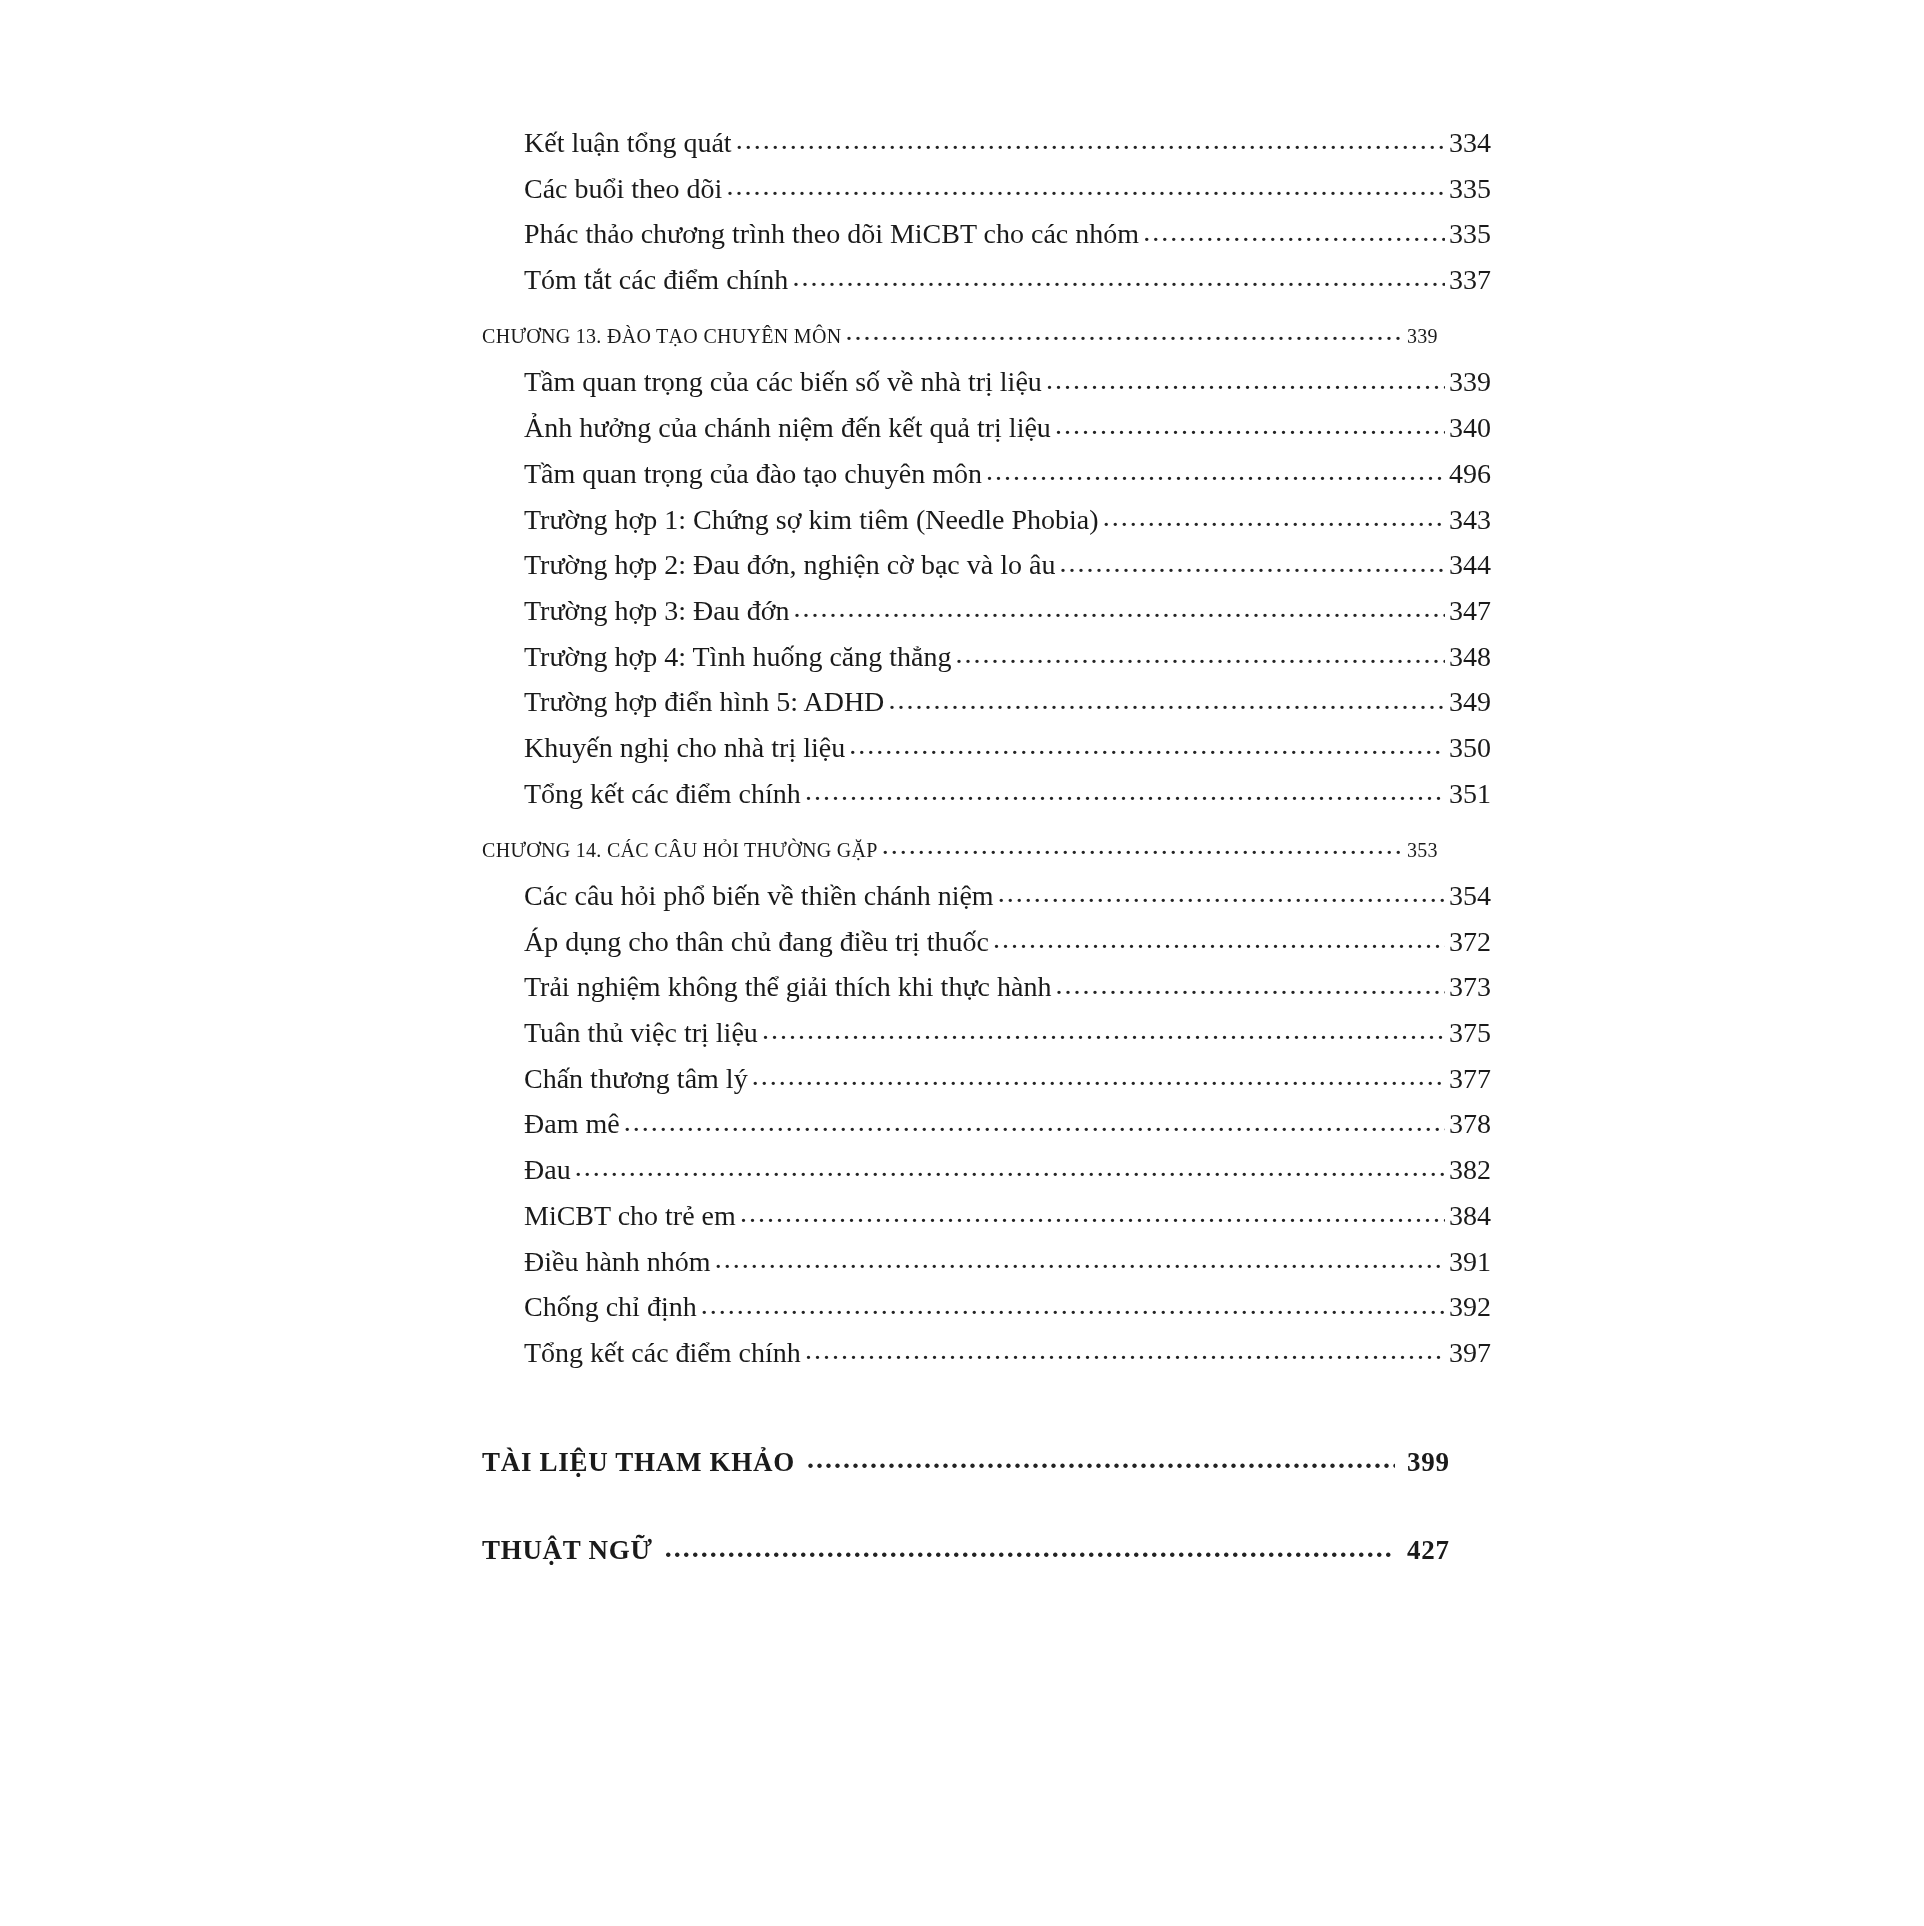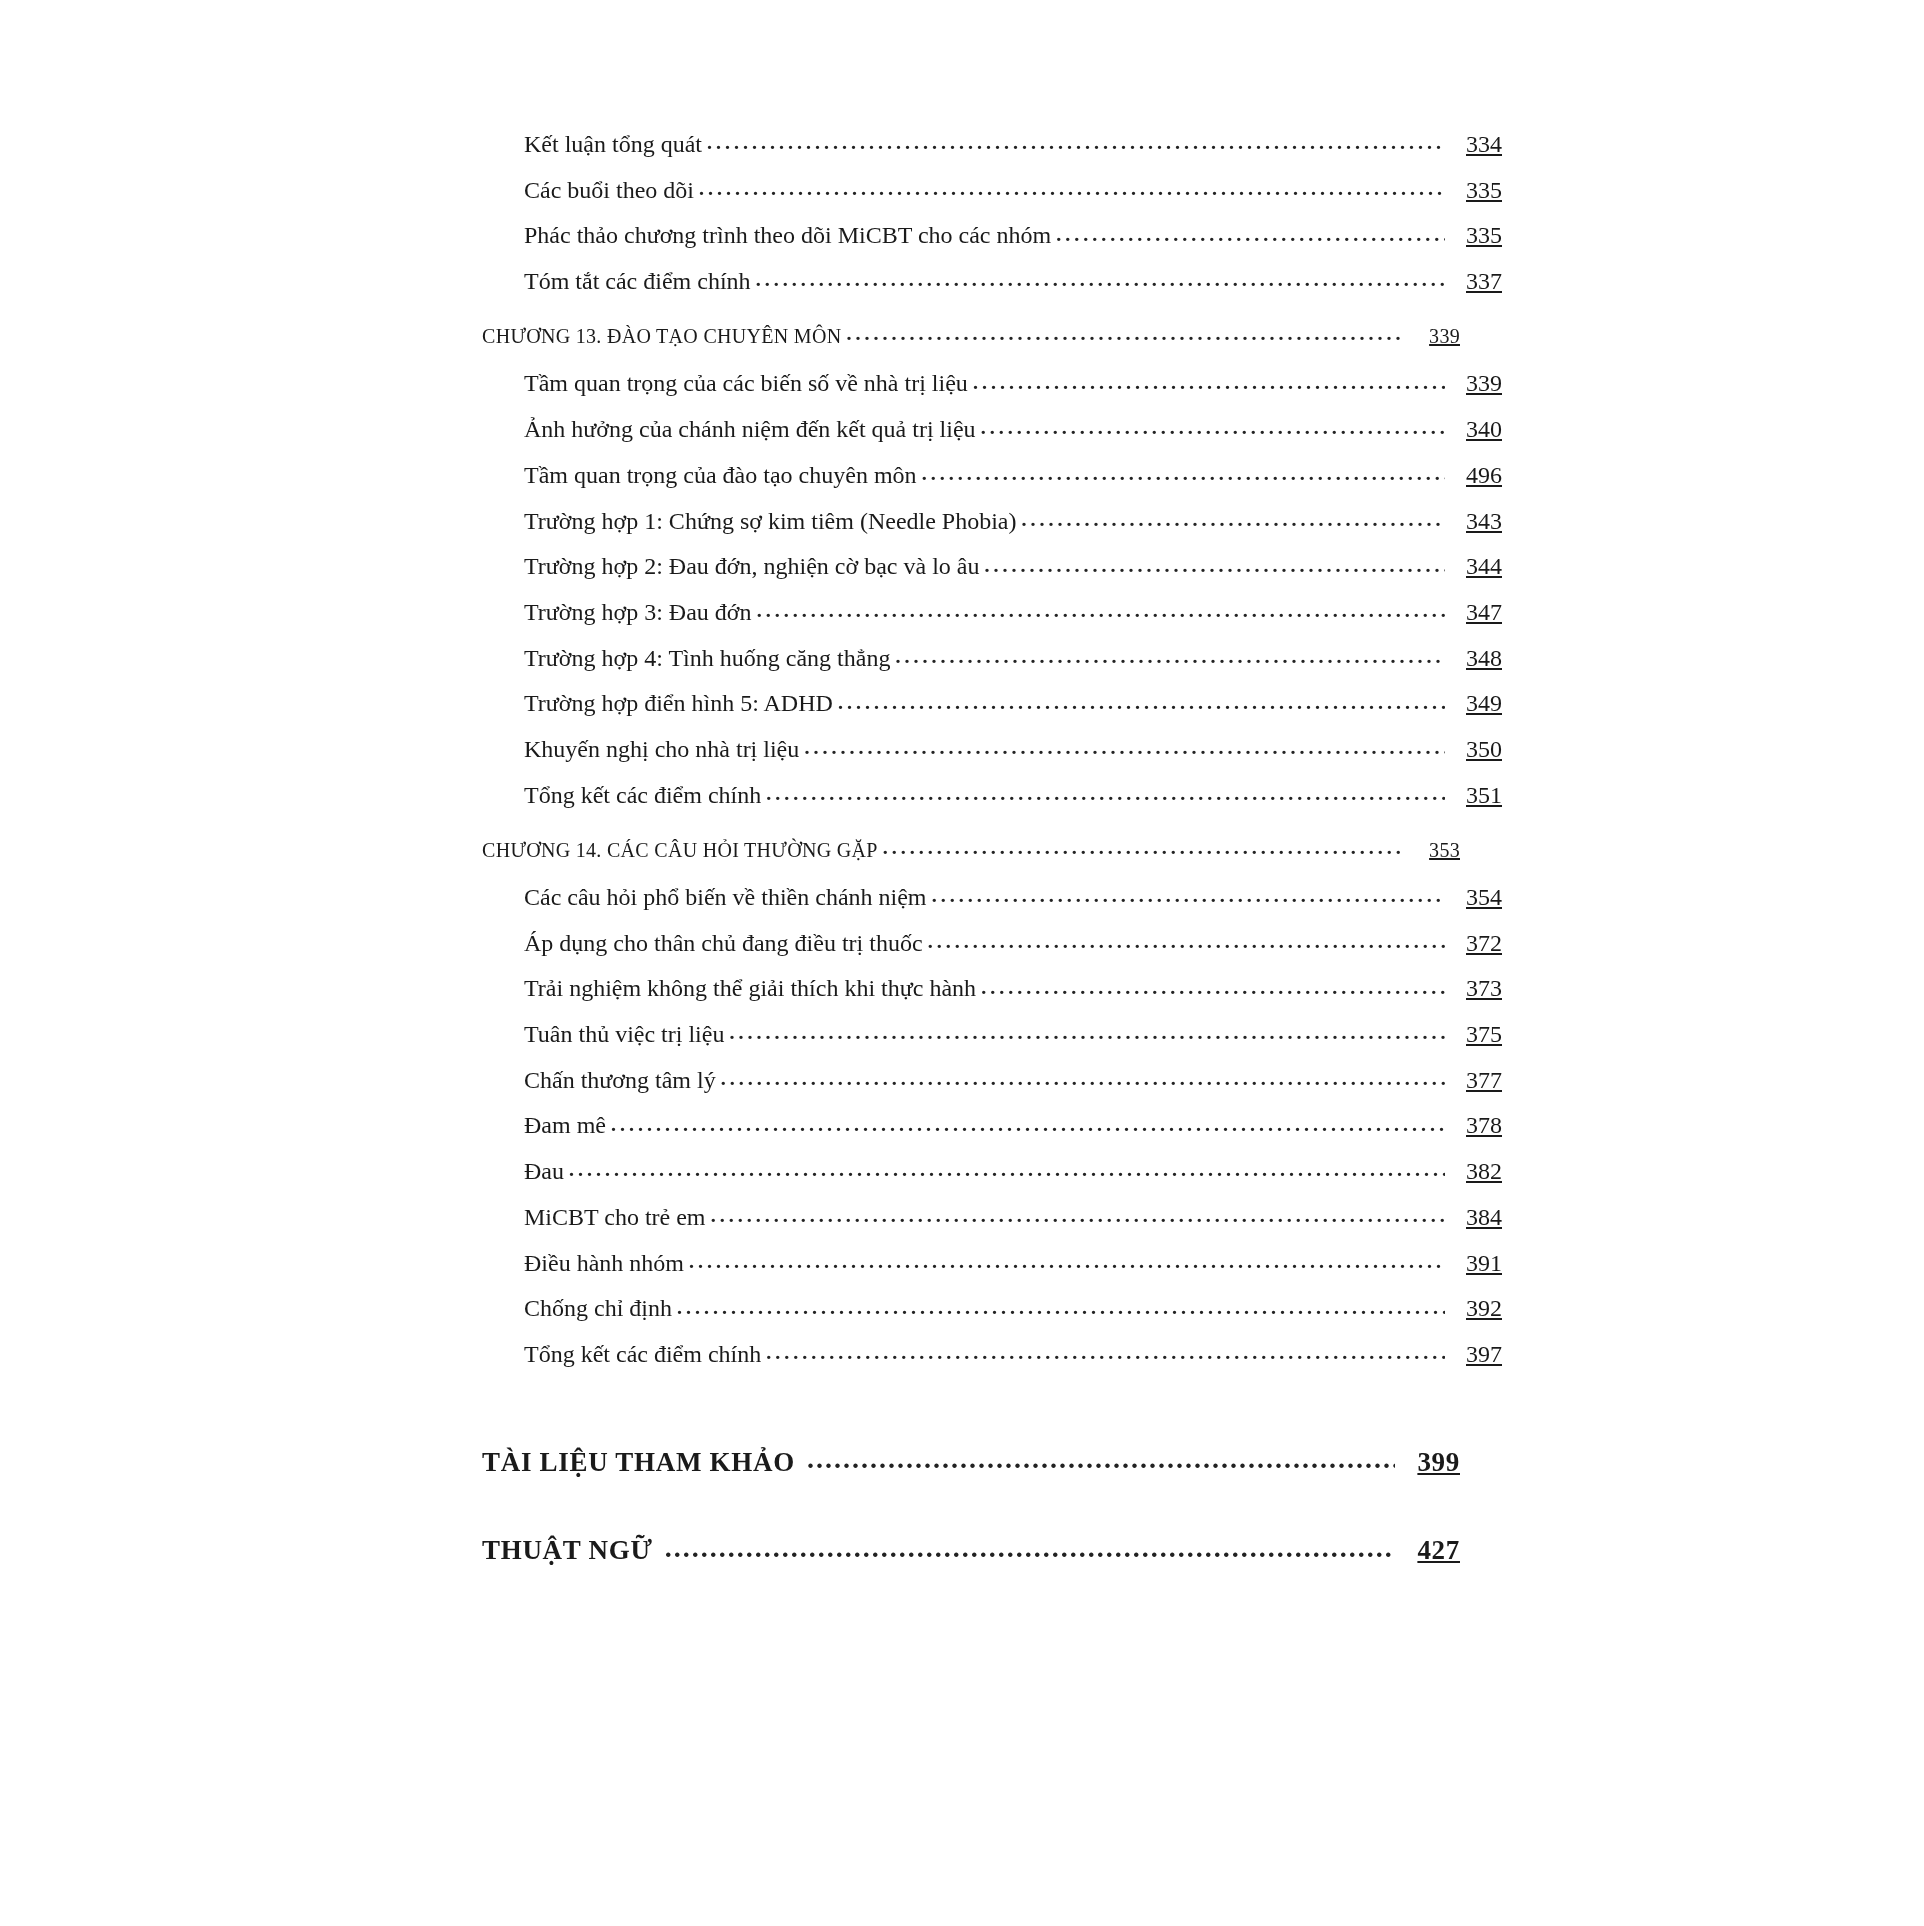--- a/index.html
+++ b/index.html
@@ -23,21 +23,21 @@
     background: #ffffff;
   }
   .toc {
     width: 978px;
     margin: 0 auto 0 482px;
   }
   .toc-entry {
     display: flex;
     align-items: baseline;
     width: 100%;
-    font-size: 24px;
+    font-size: 28px;
     line-height: 1.0;
     margin-bottom: 17.7px;
     white-space: nowrap;
   }
   .toc-entry .label {
     flex: 0 0 auto;
   }
   .toc-entry .dots {
     flex: 1 1 auto;
     overflow: hidden;
@@ -48,23 +48,21 @@
   .toc-entry .dots::after {
     content: "..............................................................................................................................................................................................................";
     letter-spacing: 2px;
     font-size: 28px;
     color: #222;
     display: block;
     white-space: nowrap;
   }
   .toc-entry .page-num {
     flex: 0 0 auto;
-    text-align: right;
     min-width: 53px;
-    text-decoration: underline;
   }
 
   
   .lvl-sub {
     padding-left: 42px;
   }
   
   .lvl-chapter {
     padding-left: 0;
     font-size: 20px;

